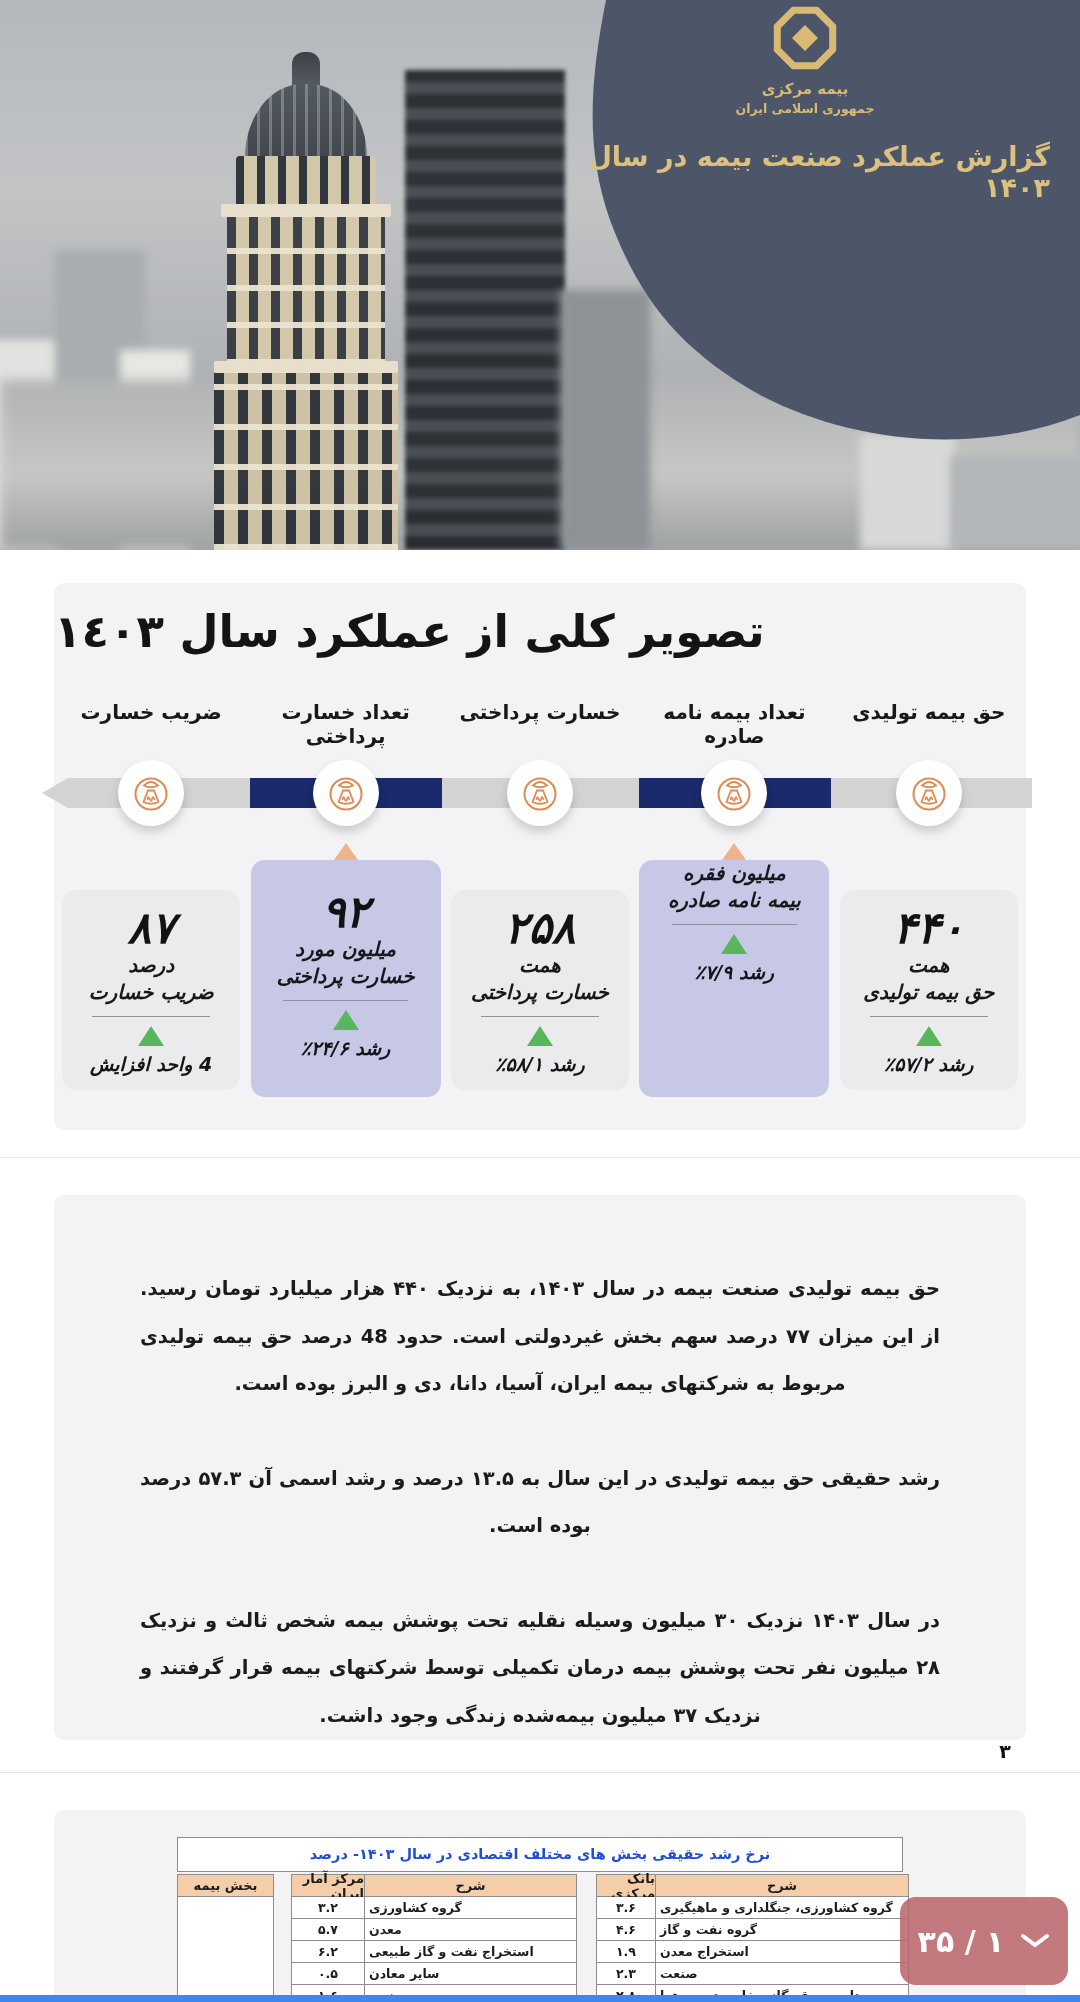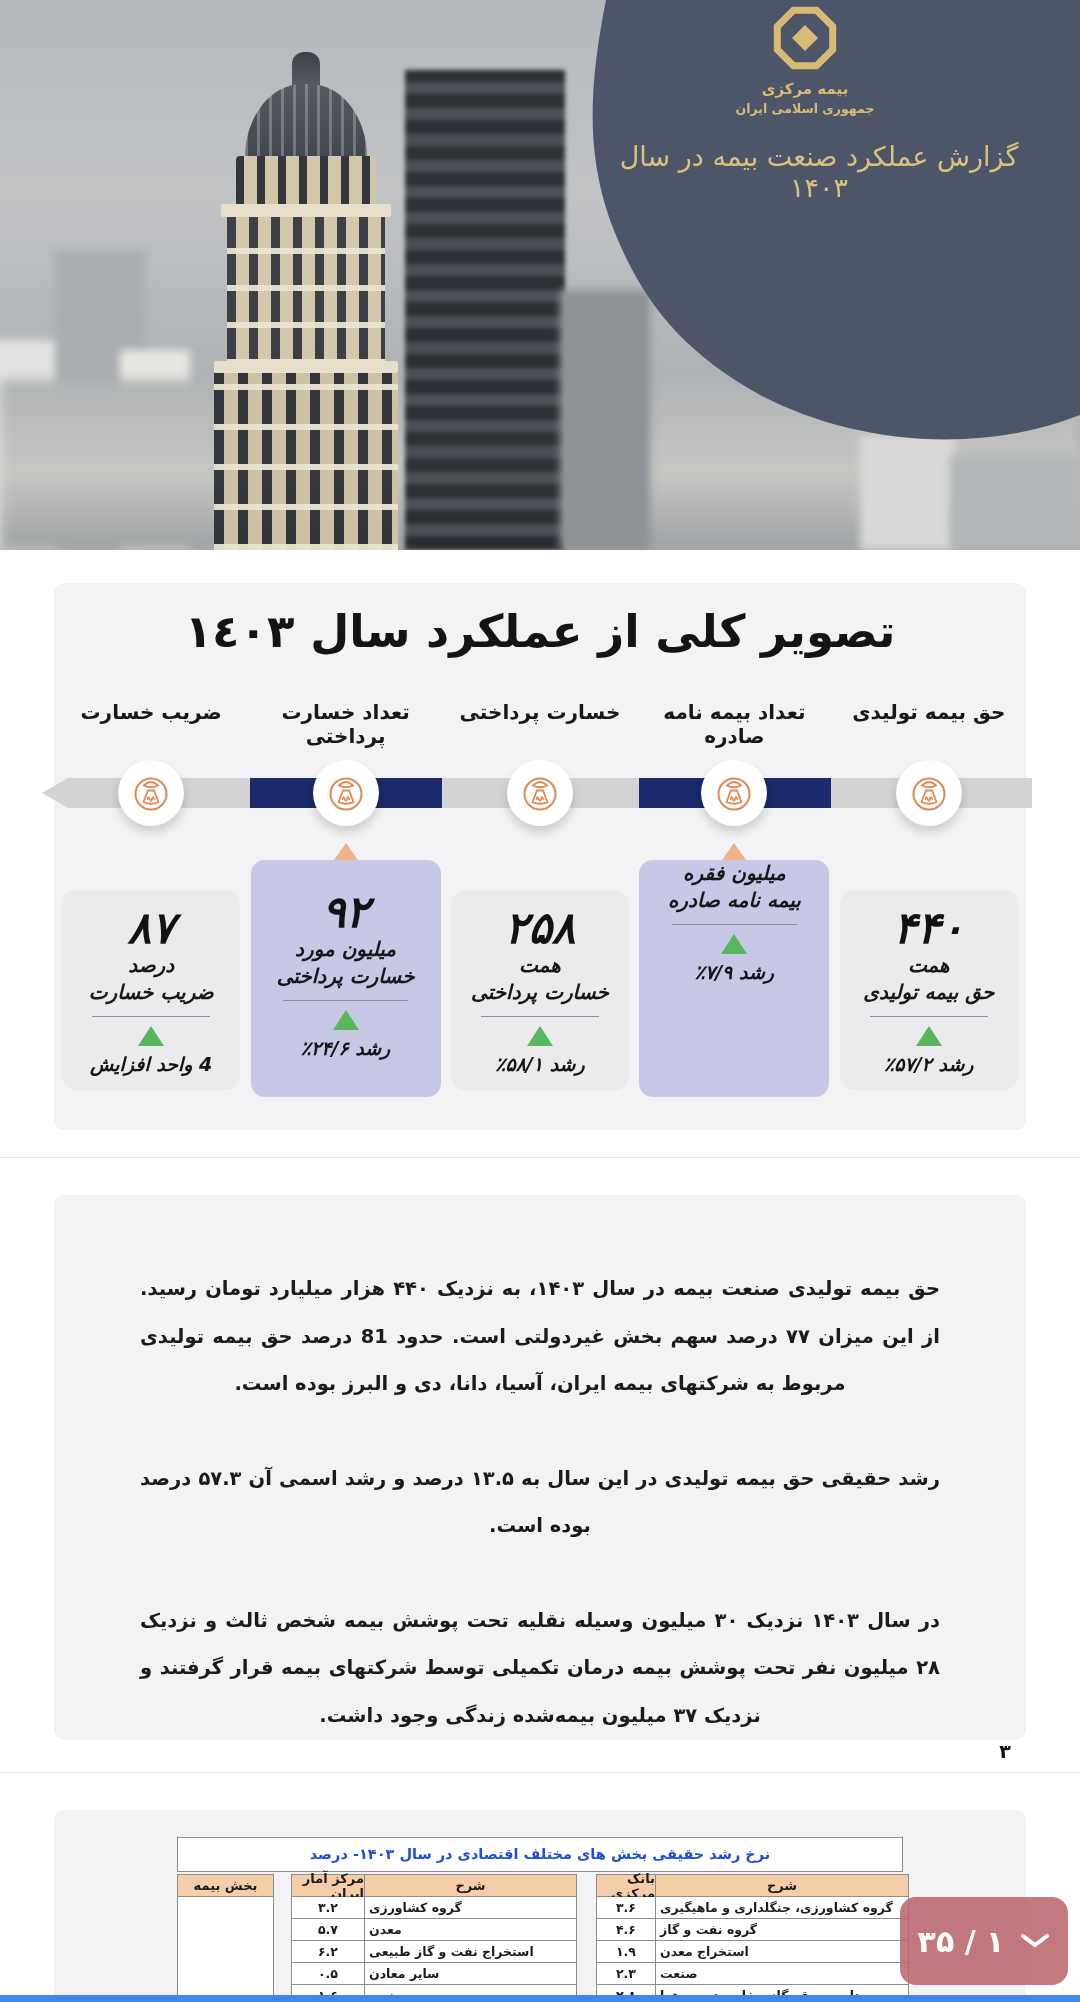--- a/index.html
+++ b/index.html
@@ -23,30 +23,30 @@
      repeating-linear-gradient(0deg,rgba(234,228,208,.95) 0 6px,rgba(0,0,0,0) 6px 37px),
      repeating-linear-gradient(90deg,rgba(38,43,49,.85) 0 9px,#d3c8ac 9px 22px);}
   .twr-cornice2{position:absolute;left:214px;top:361px;width:184px;height:12px;background:#e7dfc9;border-radius:2px;}
   .twr-lower{position:absolute;left:214px;top:373px;width:184px;height:177px;background:
      repeating-linear-gradient(0deg,rgba(234,228,208,.95) 0 6px,rgba(0,0,0,0) 6px 40px),
      repeating-linear-gradient(90deg,rgba(32,37,43,.88) 0 10px,#cdc2a6 10px 24px);}
   .blob{position:absolute;right:0;top:0;}
   .brand{position:absolute;left:733px;top:4px;width:144px;text-align:center;z-index:5;}
   .org1{font-size:15px;font-weight:700;color:#d8ba74;margin-top:4px;}
   .org2{font-size:12.5px;font-weight:700;color:#d8ba74;margin-top:3px;}
-  .hero-title{position:absolute;left:588px;top:141px;width:462px;margin:0;text-align:center;
-      font-size:27px;font-weight:400;color:#dcc07e;z-index:5;direction:rtl;}
+  .hero-title{position:absolute;left:588px;top:141px;width:462px;margin:0;text-align:right;
+      font-size:27px;font-weight:700;color:#dcc07e;z-index:5;direction:rtl;}
 
   
   .card{position:absolute;left:54px;width:972px;background:#f3f3f5;border-radius:10px;}
   .divider{position:absolute;left:0;width:1080px;height:1px;background:#e4e4e7;}
 
   
   .overview{top:583px;height:547px;}
-  .ov-title{margin:0;padding-top:22px;text-align:center;font-size:45px;font-weight:700;direction:rtl;color:#141416;}
+  .ov-title{margin:0;padding-top:22px;text-align:left;font-size:45px;font-weight:700;direction:rtl;color:#141416;}
   .tl-labels{display:flex;flex-direction:row-reverse;margin-top:42px;}
   .tl-labels .lab{flex:1;text-align:center;font-size:20px;font-weight:700;direction:rtl;color:#17181a;}
   .tl-zone{position:relative;height:96px;margin-top:6px;}
   .track{position:absolute;left:-12px;right:-6px;top:24px;height:30px;background:#d3d3d6;
          clip-path:polygon(26px 0,100% 0,100% 100%,26px 100%,0 50%);}
   .navy{position:absolute;top:24px;height:30px;background:#1a2a6a;z-index:2;}
   .navy.n1{left:585px;width:192px;}
   .navy.n2{left:196px;width:192px;}
   .circles{position:relative;display:flex;flex-direction:row-reverse;z-index:3;}
   .circles .ccol{flex:1;display:flex;justify-content:center;}
@@ -258,21 +258,21 @@
         <div class="growth rtl">4 واحد افزایش</div>
       </div>
         </div>
     </div>
   </section>
 
   <div class="divider" style="top:1157px;"></div>
 
   <section class="card textblock">
     <div class="textwrap">
-      <p>حق بیمه تولیدی صنعت بیمه در سال ۱۴۰۳، به نزدیک ۴۴۰ هزار میلیارد تومان رسید. از این میزان ۷۷ درصد سهم بخش غیردولتی است. حدود 81 درصد حق بیمه تولیدی مربوط به شرکتهای بیمه ایران، آسیا، دانا، دی و البرز بوده است.</p>
+      <p>حق بیمه تولیدی صنعت بیمه در سال ۱۴۰۳، به نزدیک ۴۴۰ هزار میلیارد تومان رسید. از این میزان ۷۷ درصد سهم بخش غیردولتی است. حدود 48 درصد حق بیمه تولیدی مربوط به شرکتهای بیمه ایران، آسیا، دانا، دی و البرز بوده است.</p>
       <p>رشد حقیقی حق بیمه تولیدی در این سال به ۱۳.۵ درصد و رشد اسمی آن ۵۷.۳ درصد بوده است.</p>
       <p>در سال ۱۴۰۳ نزدیک ۳۰ میلیون وسیله نقلیه تحت پوشش بیمه شخص ثالث و نزدیک ۲۸ میلیون نفر تحت پوشش بیمه درمان تکمیلی توسط شرکتهای بیمه قرار گرفتند و نزدیک ۳۷ میلیون بیمه‌شده زندگی وجود داشت.</p>
     </div>
   </section>
 
   <div class="pagenum">۳</div>
   <div class="divider" style="top:1772px;"></div>
 
   <section class="card tablecard">
     <div class="gt">

